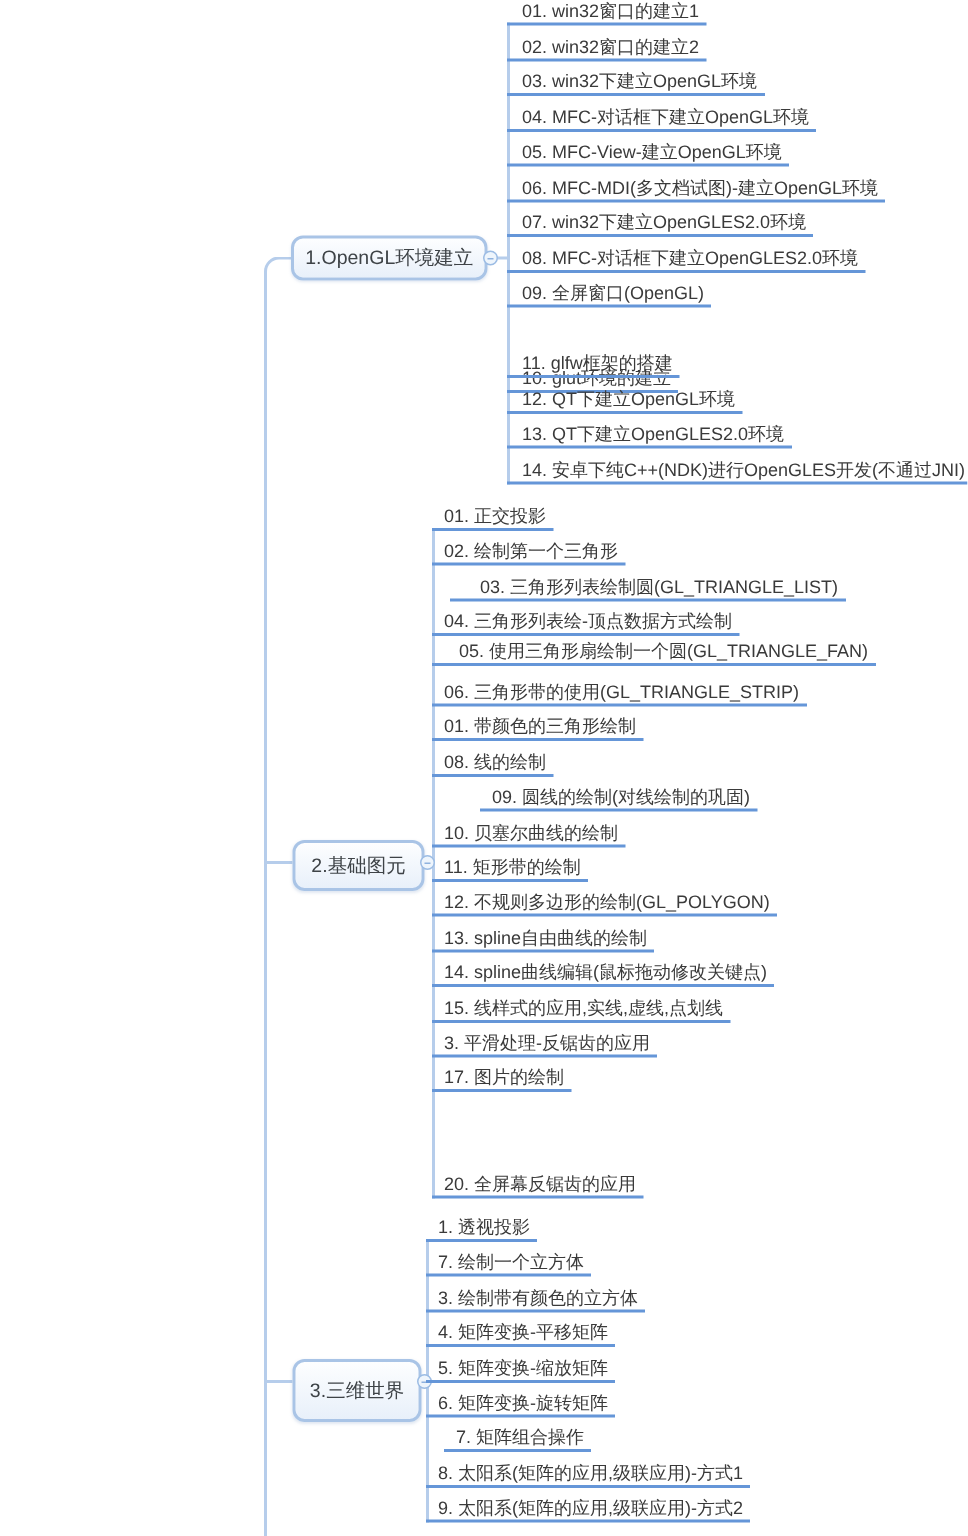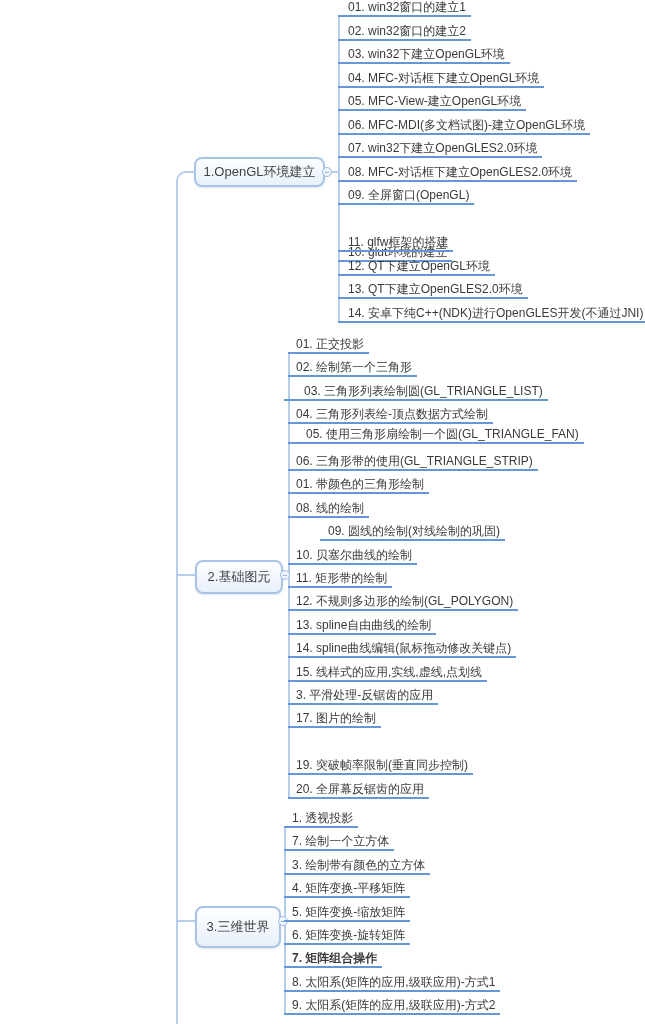--- a/index.html
+++ b/index.html
@@ -62,44 +62,43 @@
     <div class="leaf" style="left: 338px; top: 257.5px; padding-left: 10px;">12. QT下建立OpenGL环境</div>
     <div class="leaf" style="left: 338px; top: 281px; padding-left: 10px;">13. QT下建立OpenGLES2.0环境</div>
     <div class="leaf" style="left: 338px; top: 304.5px; padding-left: 10px;">14. 安卓下纯C++(NDK)进行OpenGLES开发(不通过JNI)</div>
     <div class="line" style="left: 177px; top: 574px; width: 18px; height: 2px;"></div>
     <div class="node" style="left: 195px; top: 560px; width: 88px; height: 34px;">2.基础图元</div>
     <div class="line" style="left: 281px; top: 574px; width: 9px; height: 2px;"></div>
     <div class="line" style="left: 288px; top: 352px; width: 2px; height: 446.6px;"></div>
     <div class="collapse" style="left: 280px; top: 570px;"></div>
     <div class="leaf" style="left: 288px; top: 336px; padding-left: 8px;">01. 正交投影</div>
     <div class="leaf" style="left: 288px; top: 359.4px; padding-left: 8px;">02. 绘制第一个三角形</div>
-    <div class="leaf" style="left: 284px; top: 382.8px; padding-left: 20px;">03. 三角形列表绘制圆(GL_TRIANGLE_LIST)</div>
+    <div class="leaf" style="left: 300px; top: 382.8px; padding-left: 20px;">03. 三角形列表绘制圆(GL_TRIANGLE_LIST)</div>
     <div class="leaf" style="left: 288px; top: 406.2px; padding-left: 8px;">04. 三角形列表绘-顶点数据方式绘制</div>
     <div class="leaf" style="left: 288px; top: 426px; padding-left: 18px;">05. 使用三角形扇绘制一个圆(GL_TRIANGLE_FAN)</div>
     <div class="leaf" style="left: 288px; top: 453px; padding-left: 8px;">06. 三角形带的使用(GL_TRIANGLE_STRIP)</div>
     <div class="leaf" style="left: 288px; top: 476.4px; padding-left: 8px;">01. 带颜色的三角形绘制</div>
     <div class="leaf" style="left: 288px; top: 499.8px; padding-left: 8px;">08. 线的绘制</div>
     <div class="leaf" style="left: 288px; top: 523.2px; padding-left: 8px; margin-left: 32px;">09. 圆线的绘制(对线绘制的巩固)</div>
     <div class="leaf" style="left: 288px; top: 546.6px; padding-left: 8px;">10. 贝塞尔曲线的绘制</div>
     <div class="leaf" style="left: 288px; top: 570px; padding-left: 8px;">11. 矩形带的绘制</div>
     <div class="leaf" style="left: 288px; top: 593.4px; padding-left: 8px;">12. 不规则多边形的绘制(GL_POLYGON)</div>
     <div class="leaf" style="left: 288px; top: 616.8px; padding-left: 8px;">13. spline自由曲线的绘制</div>
     <div class="leaf" style="left: 288px; top: 640.2px; padding-left: 8px;">14. spline曲线编辑(鼠标拖动修改关键点)</div>
     <div class="leaf" style="left: 288px; top: 663.6px; padding-left: 8px;">15. 线样式的应用,实线,虚线,点划线</div>
     <div class="leaf" style="left: 288px; top: 687px; padding-left: 8px;">3. 平滑处理-反锯齿的应用</div>
     <div class="leaf" style="left: 288px; top: 710.4px; padding-left: 8px;">17. 图片的绘制</div>
-    <div class="leaf" style="left: 288px; top: 757.2px; padding-left: 8px;">19. 突破帧率限制(垂直同步控制)</div>
     <div class="leaf" style="left: 288px; top: 780.6px; padding-left: 8px;">20. 全屏幕反锯齿的应用</div>
     <div class="line" style="left: 177px; top: 920px; width: 18px; height: 2px;"></div>
     <div class="node" style="left: 195px; top: 906px; width: 86px; height: 42px;">3.三维世界</div>
     <div class="line" style="left: 279px; top: 920px; width: 7px; height: 2px;"></div>
     <div class="line" style="left: 284px; top: 826px; width: 2px; height: 189.2px;"></div>
     <div class="collapse" style="left: 278px; top: 916px;"></div>
     <div class="leaf" style="left: 284px; top: 810px; padding-left: 8px;">1. 透视投影</div>
     <div class="leaf" style="left: 284px; top: 833.4px; padding-left: 8px;">7. 绘制一个立方体</div>
     <div class="leaf" style="left: 284px; top: 856.8px; padding-left: 8px;">3. 绘制带有颜色的立方体</div>
     <div class="leaf" style="left: 284px; top: 880.2px; padding-left: 8px;">4. 矩阵变换-平移矩阵</div>
     <div class="leaf" style="left: 284px; top: 903.6px; padding-left: 8px;">5. 矩阵变换-缩放矩阵</div>
     <div class="leaf" style="left: 284px; top: 927px; padding-left: 8px;">6. 矩阵变换-旋转矩阵</div>
-    <div class="leaf" style="left: 284px; top: 950.4px; padding-left: 8px; font-weight: bold;">7. 矩阵组合操作</div>
+    <div class="leaf" style="left: 296px; top: 950.4px; padding-left: 8px;">7. 矩阵组合操作</div>
     <div class="leaf" style="left: 284px; top: 973.8px; padding-left: 8px;">8. 太阳系(矩阵的应用,级联应用)-方式1</div>
     <div class="leaf" style="left: 284px; top: 997.2px; padding-left: 8px;">9. 太阳系(矩阵的应用,级联应用)-方式2</div>
   </div>
 
 </body></html>

